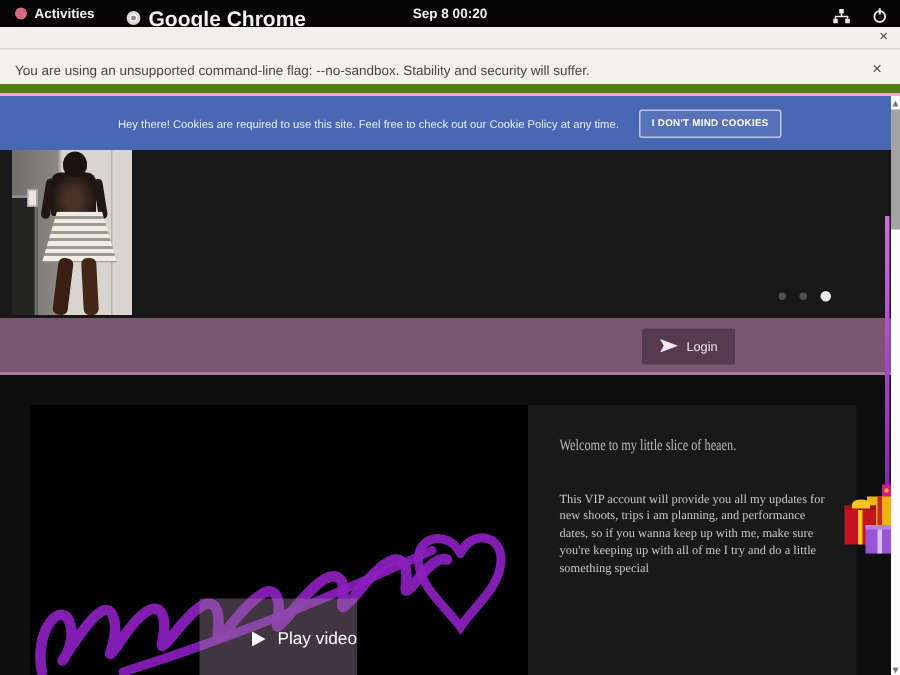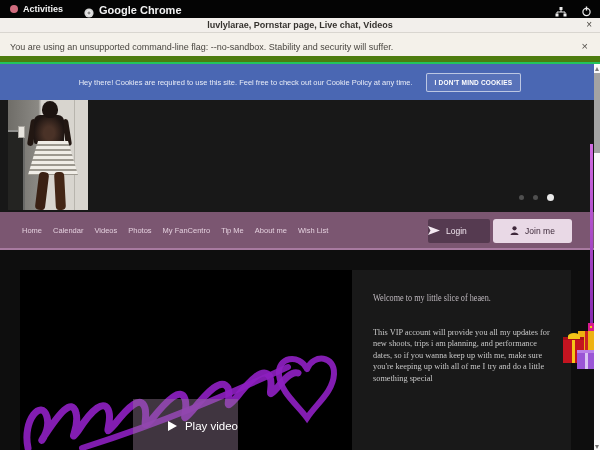--- a/index.html
+++ b/index.html
@@ -1,25 +1,25 @@
 <!DOCTYPE html>
 <html><head>
 <meta charset="utf-8">
 <style>
   * { margin:0; padding:0; box-sizing:border-box; }
   html,body { width:600px; height:450px; overflow:hidden; background:#000; }
   body { font-family:"Liberation Sans", sans-serif; }
-  .screen { position:relative; width:600px; height:450px; overflow:hidden; background:#22c55e; }
+  .screen { position:relative; width:600px; height:450px; overflow:hidden; background:#f9a8d4; }
 
   
   .topbar { position:absolute; top:0; left:0; width:600px; height:18px; background:#040404; color:#f2f2f2; }
   .topbar .notif-dot { position:absolute; left:10px; top:5px; width:8px; height:8px; border-radius:50%; background:#d06c7e; }
   .topbar .activities { position:absolute; left:23px; top:4px; font-size:9px; font-weight:bold; }
   .topbar .chrome-ic { position:absolute; left:84px; top:4px; }
-  .topbar .appname { position:absolute; left:99px; top:4px; font-size:11px; font-weight:bold; }
+  .topbar .appname { position:absolute; left:99px; top:4px; font-size:14px; font-weight:bold; }
   .topbar .clock { position:absolute; left:0; right:0; top:4px; text-align:center; font-size:9px; font-weight:bold; }
   .topbar .sysicons { position:absolute; right:8px; top:3px; display:flex; gap:14px; align-items:center; }
 
   
   .titlebar { position:absolute; top:18px; left:0; width:600px; height:15px; background:#f2efeb; border-bottom:1px solid #d9d6d0; }
   .titlebar .wtitle { position:absolute; left:0; right:0; top:2px; text-align:center; font-size:9px; font-weight:bold; color:#35322e; }
   .titlebar .wclose { position:absolute; right:8px; top:1px; font-size:10px; color:#4a4742; cursor:default; }
 
   
   .infobar { position:absolute; top:33px; left:0; width:600px; height:29px; background:#f4f1ea; border-bottom:6px solid #4d7c0f; }
@@ -48,21 +48,21 @@
   .photo .leg-l { position:absolute; left:29px; top:72px; width:10px; height:38px; background:#3a2013; transform:rotate(7deg); border-radius:4px; }
   .photo .leg-r { position:absolute; left:47px; top:72px; width:10px; height:38px; background:#432616; transform:rotate(-3deg); border-radius:4px; }
   .dots { position:absolute; left:519px; top:93px; display:flex; gap:9px; align-items:center; height:8px; }
   .dots .dot { width:5px; height:5px; border-radius:50%; background:#4f4f4f; }
   .dots .dot.active { width:7px; height:7px; background:#e9e9e9; }
 
   
   .nav { position:absolute; top:148px; left:0; width:600px; height:38px; background:#7b5671; border-bottom:2px solid #a87aa0; }
   .nav .items { position:absolute; left:22px; top:0; height:36px; display:flex; gap:11px; align-items:center; }
   .nav .items span { font-size:7.5px; color:#e3cfdd; white-space:nowrap; }
-  .btn-login { position:absolute; left:428px; top:7px; width:62px; height:24px; background:#553a50; color:#f0e4ee; display:flex; align-items:center; justify-content:flex-start; gap:6px; font-size:8.5px; border-radius:2px; }
+  .btn-login { position:absolute; left:428px; top:7px; width:62px; height:24px; background:#553a50; color:#f0e4ee; display:flex; align-items:center; justify-content:center; gap:6px; font-size:8.5px; border-radius:2px; }
   .btn-join { position:absolute; left:493px; top:7px; width:79px; height:24px; background:#e9d9e6; color:#3c2838; display:flex; align-items:center; justify-content:center; gap:6px; font-size:8.5px; border-radius:3px; }
 
   
   .content { position:absolute; top:186px; left:0; width:600px; height:202px; background:#0e0e0e; }
   .video-panel { position:absolute; left:20px; top:20px; width:332px; height:182px; background:#000; overflow:hidden; }
   .video-panel svg.sig { position:absolute; left:0; top:0; }
   .play-btn { position:absolute; left:113px; top:129px; width:105px; height:53px; background:rgba(152,126,152,.42); display:flex; align-items:center; justify-content:flex-end; gap:8px; }
   .play-tri { width:0; height:0; border-left:9px solid #fff; border-top:5.5px solid transparent; border-bottom:5.5px solid transparent; }
   .play-label { color:#fff; font-size:11.5px; }
   .text-panel { position:absolute; left:352px; top:20px; width:219px; height:182px; background:#191919; overflow:hidden; padding:22px 21px 18px 21px;font-family:Liberation Serif, serif; }
@@ -97,40 +97,40 @@
   <div class="topbar">
     <div class="notif-dot"></div>
     <div class="activities">Activities</div>
     <div class="chrome-ic">
       <svg width="10" height="10">
           <circle cx="5" cy="5" r="4.6" fill="#d8d8d8"></circle>
           <circle cx="5" cy="5" r="2.1" fill="#8a8a8a" stroke="#fff" stroke-width="0.9"></circle>
         </svg>
     </div>
     <div class="appname">Google Chrome</div>
+    <div class="clock">Sep 8  00:20</div>
     <div class="sysicons">
       <span>
         <svg width="12" height="10" viewBox="0 0 12 10">
             <rect x="4.5" y="0" width="3" height="3" fill="#ececec"></rect>
             <rect x="0.5" y="6.5" width="3" height="3" fill="#ececec"></rect>
             <rect x="8.5" y="6.5" width="3" height="3" fill="#ececec"></rect>
             <path d="M6,3 V5 M2,6.5 V5 H10 V6.5" stroke="#ececec" stroke-width="1" fill="none"></path>
           </svg>
       </span>
       <span>
         <svg width="11" height="11" viewBox="0 0 11 11">
             <circle cx="5.5" cy="6" r="3.6" stroke="#ececec" stroke-width="1.2" fill="none"></circle>
             <line x1="5.5" y1="0.5" x2="5.5" y2="4.6" stroke="#ececec" stroke-width="1.4"></line>
           </svg>
       </span>
     </div>
   </div>
 
   <div class="titlebar">
-    <div class="wtitle">luvlylarae, Pornstar page, Live chat, Videos</div>
     <div class="wclose">×</div>
   </div>
 
   <div class="infobar">
     <div class="msg">You are using an unsupported command-line flag: --no-sandbox. Stability and security will suffer.</div>
     <div class="iclose">×</div>
   </div>
 
   <div class="viewport">
 
@@ -153,42 +153,25 @@
         <div class="leg-r"></div>
       </div>
       <div class="dots">
         <div class="dot"></div>
         <div class="dot"></div>
         <div class="dot active"></div>
       </div>
     </div>
 
     <div class="nav">
-      <div class="items">
-        <span>Home</span>
-        <span>Calendar</span>
-        <span>Videos</span>
-        <span>Photos</span>
-        <span>My FanCentro</span>
-        <span>Tip Me</span>
-        <span>About me</span>
-        <span>Wish List</span>
-      </div>
       <div class="btn-login">
         <span><svg width="12" height="9" viewBox="0 0 12 9">
               <path d="M0,9 L12,4.5 L0,0 L2.5,4.5 Z" fill="#f3e9f1"></path>
             </svg></span>
         <span>Login</span>
-      </div>
-      <div class="btn-join">
-        <span><svg width="9" height="9" viewBox="0 0 9 9">
-              <circle cx="4.5" cy="2.3" r="2.1" fill="#40293c"></circle>
-              <path d="M0.5,9 C0.5,5.6 8.5,5.6 8.5,9 Z" fill="#40293c"></path>
-            </svg></span>
-        <span>Join me</span>
       </div>
     </div>
 
     <div class="content">
 
       <div class="video-panel">
         <svg class="sig" width="332" height="182" viewBox="0 0 332 182">
           <path d="M8,178 C2,150 22,128 27,147 C31,163 15,179 25,165 C39,144 52,127 56,143 C60,157 47,175 58,161 C72,139 85,128 89,142 C92,154 82,169 94,155 C109,136 121,125 125,138 C128,149 120,163 132,149 C148,129 161,117 165,129 C169,141 158,157 172,141 C188,121 202,107 208,118 C212,128 202,144 216,128 C231,109 244,96 250,107 C254,117 245,132 257,118 C265,108 272,101 278,103" stroke="#8d1fc0" stroke-width="7" fill="none" stroke-linecap="round" opacity="0.92"></path>
           <path d="M62,178 C145,152 213,122 268,97" stroke="#8d1fc0" stroke-width="6" fill="none" stroke-linecap="round" opacity="0.9"></path>
           <path d="M287,99 C279,83 257,87 259,105 C261,123 277,134 287,148 C297,133 313,122 314,104 C315,86 294,83 287,99" stroke="#8d1fc0" stroke-width="6" fill="none" stroke-linecap="round" opacity="0.92"></path>

